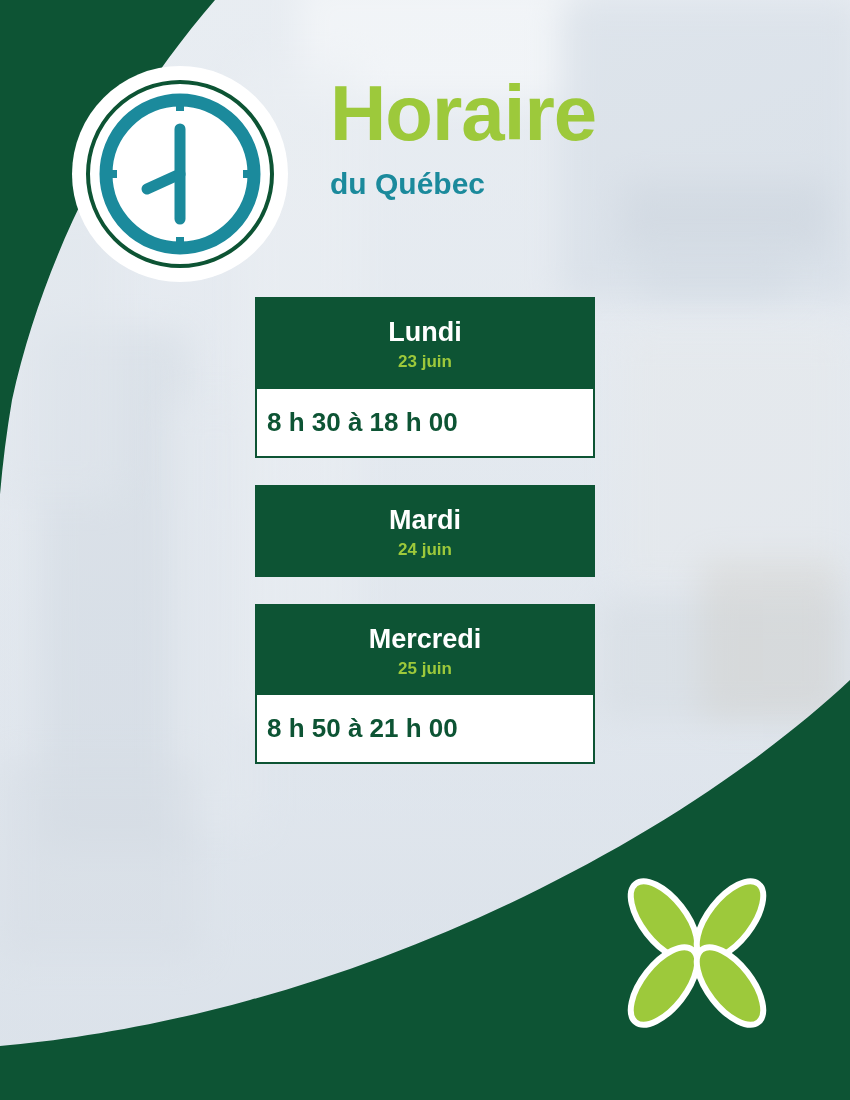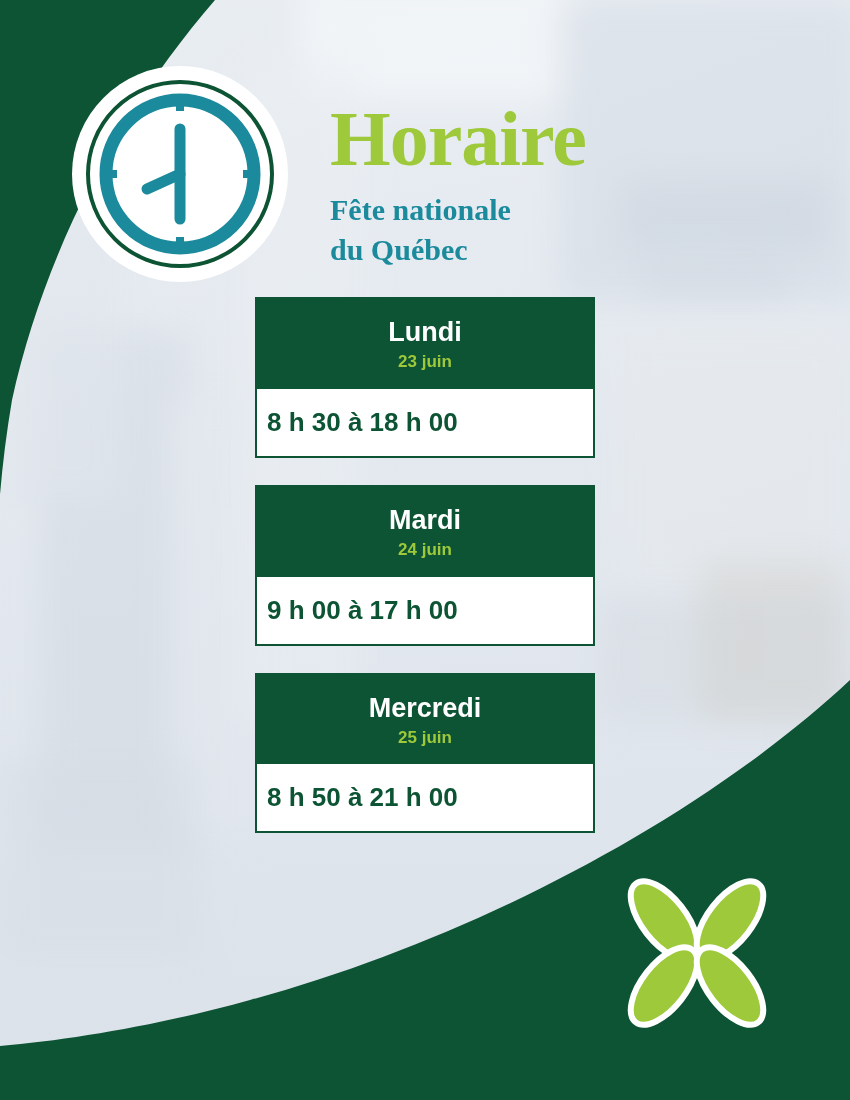--- a/index.html
+++ b/index.html
@@ -82,23 +82,22 @@
     width: 216px; height: 216px;
     border-radius: 50%;
     background: #ffffff;
     display: flex;
     align-items: center;
     justify-content: center;
   }
 
   .title-block {
     position: absolute;
-    left: 330px; top: 102px;
+    left: 330px; top: 76px;
     width: 440px;
-    font-family: Liberation Serif, serif;
   }
   .main-title {
     font-size: 78px;
     line-height: 0.95;
     font-weight: 700;
     color: #9dc93b;
     letter-spacing: -1px;
   }
   .subtitle {
     margin-top: 14px;
@@ -189,41 +188,39 @@
       <rect x="16" y="91" width="16" height="8" fill="#1b8a9c"></rect>
       <rect x="158" y="91" width="16" height="8" fill="#1b8a9c"></rect>
       <path d="M 95 50 L 95 95 L 62 110" fill="none" stroke="#1b8a9c" stroke-width="11" stroke-linecap="round" stroke-linejoin="round"></path>
       <path d="M 95 95 L 95 140" fill="none" stroke="#1b8a9c" stroke-width="11" stroke-linecap="round"></path>
     </svg>
   </div>
 
   <div class="title-block">
     <div class="main-title">Horaire</div>
     <div class="subtitle">
-      <div>Fête nationale</div>
       <div>du Québec</div>
     </div>
   </div>
 
   <div class="cards">
 
     <div class="card">
       <div class="card-head">
         <div class="card-day">Lundi</div>
         <div class="card-date">23 juin</div>
       </div>
       <div class="card-hours">8 h 30 à 18 h 00</div>
     </div>
 
     <div class="card">
       <div class="card-head">
         <div class="card-day">Mardi</div>
         <div class="card-date">24 juin</div>
       </div>
-      <div class="card-hours">9 h 00 à 17 h 00</div>
     </div>
 
     <div class="card">
       <div class="card-head">
         <div class="card-day">Mercredi</div>
         <div class="card-date">25 juin</div>
       </div>
       <div class="card-hours">8 h 50 à 21 h 00</div>
     </div>
 

